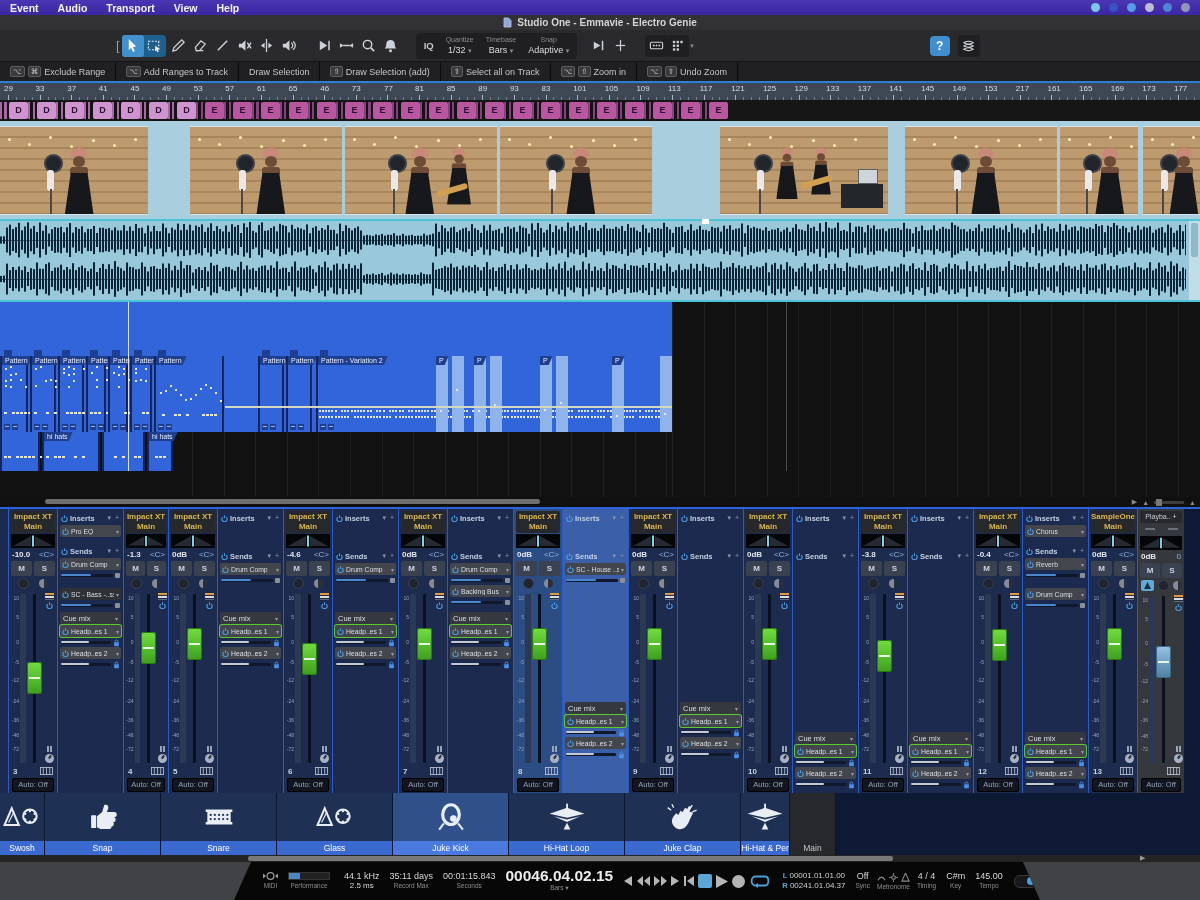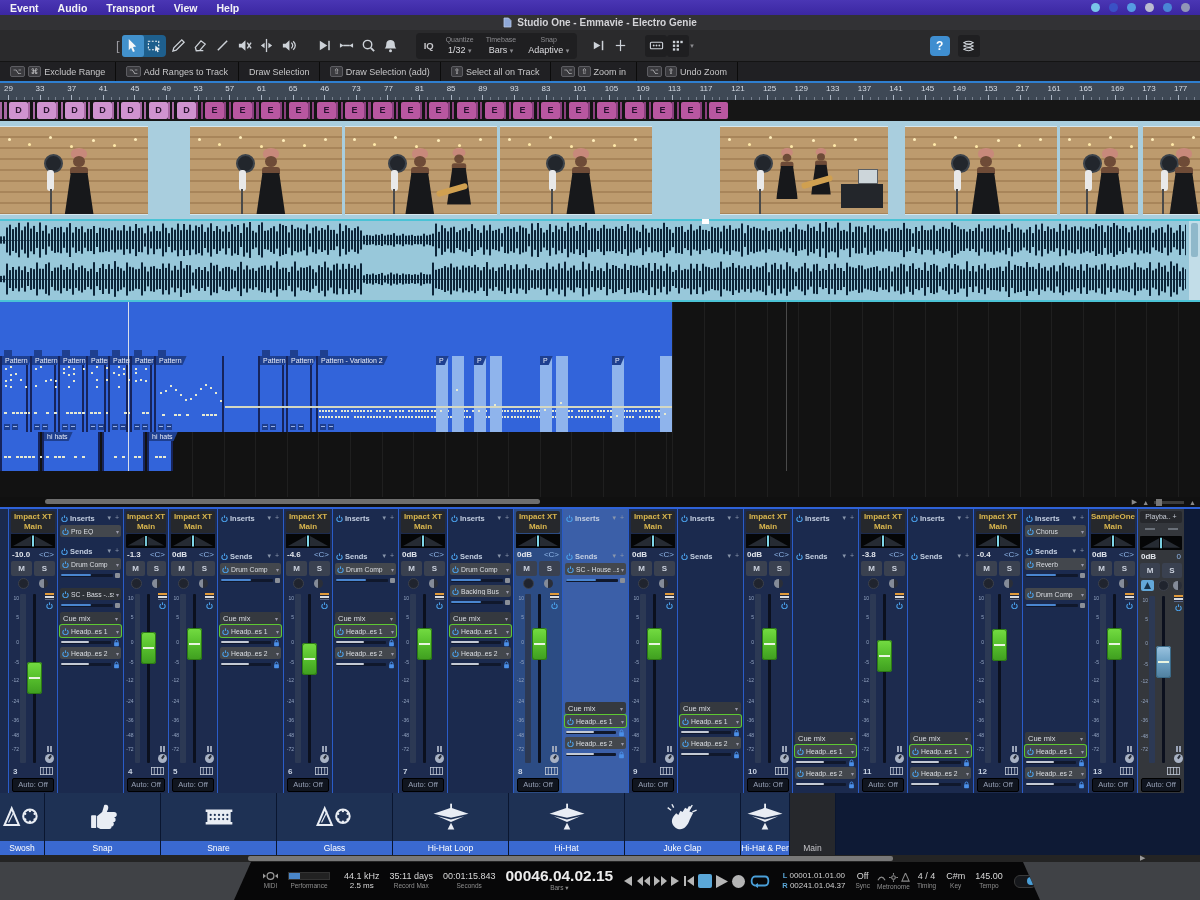--- a/index.html
+++ b/index.html
@@ -3550,41 +3550,41 @@
               <circle cx="40" cy="13" r="1.5"></circle>
               <circle cx="40" cy="20" r="1.5"></circle>
               <circle cx="34" cy="23" r="1.5"></circle>
               <circle cx="28" cy="20" r="1.5"></circle>
               <circle cx="28" cy="13" r="1.5"></circle>
             </g>
           </svg>
         </div>
         <div class="iname">Glass</div>
       </div>
+      <div class="icell sel" style="width:116px">
+        <div class="iart">
+          <svg width="38" height="30" viewBox="0 0 48 34">
+            <ellipse cx="24" cy="14" rx="10.5" ry="12.5" fill="none" stroke="#e9edf4" stroke-width="4"></ellipse>
+            <circle cx="27" cy="19" r="4.2" fill="#e9edf4"></circle>
+            <line x1="15" y1="25" x2="9" y2="33" stroke="#e9edf4" stroke-width="2.5"></line>
+            <line x1="33" y1="25" x2="39" y2="33" stroke="#e9edf4" stroke-width="2.5"></line>
+          </svg>
+        </div>
+        <div class="iname">Juke Kick</div>
+      </div>
       <div class="icell" style="width:116px">
         <div class="iart">
           <svg width="40" height="30" viewBox="0 0 48 34">
             <polygon points="3,13 24,6 45,13 24,18" fill="#e9edf4"></polygon>
             <polygon points="8,16 24,20 40,16 24,23" fill="#e9edf4"></polygon>
             <rect x="23" y="1" width="2.2" height="8" fill="#e9edf4"></rect>
             <polygon points="24,24 28,32 20,32" fill="#e9edf4"></polygon>
           </svg>
         </div>
         <div class="iname">Hi-Hat Loop</div>
-      </div>
-      <div class="icell" style="width:116px">
-        <div class="iart">
-          <svg width="40" height="30" viewBox="0 0 48 34">
-            <polygon points="3,13 24,6 45,13 24,18" fill="#e9edf4"></polygon>
-            <polygon points="8,16 24,20 40,16 24,23" fill="#e9edf4"></polygon>
-            <rect x="23" y="1" width="2.2" height="8" fill="#e9edf4"></rect>
-            <polygon points="24,24 28,32 20,32" fill="#e9edf4"></polygon>
-          </svg>
-        </div>
-        <div class="iname">Hi-Hat</div>
       </div>
       <div class="icell" style="width:116px">
         <div class="iart">
           <svg width="34" height="30" viewBox="0 0 40 34">
             <path d="M14 31 c-7-3-9-10-5-15 l3-3.5 2.5 2 2.5-5 2.5 1.5 3-5 2.5 1.5 2-3.5 3 1.5 -2.5 5 4.5 1.5 -4 8 c-2.5 8-8 13-14 11z" fill="#e9edf4"></path>
             <g stroke="#e9edf4" stroke-width="1.6">
               <line x1="28" y1="7" x2="31" y2="3"></line>
               <line x1="31" y1="11" x2="36" y2="9"></line>
               <line x1="6" y1="9" x2="2" y2="6"></line>
               <line x1="9" y1="6" x2="7" y2="2"></line>

